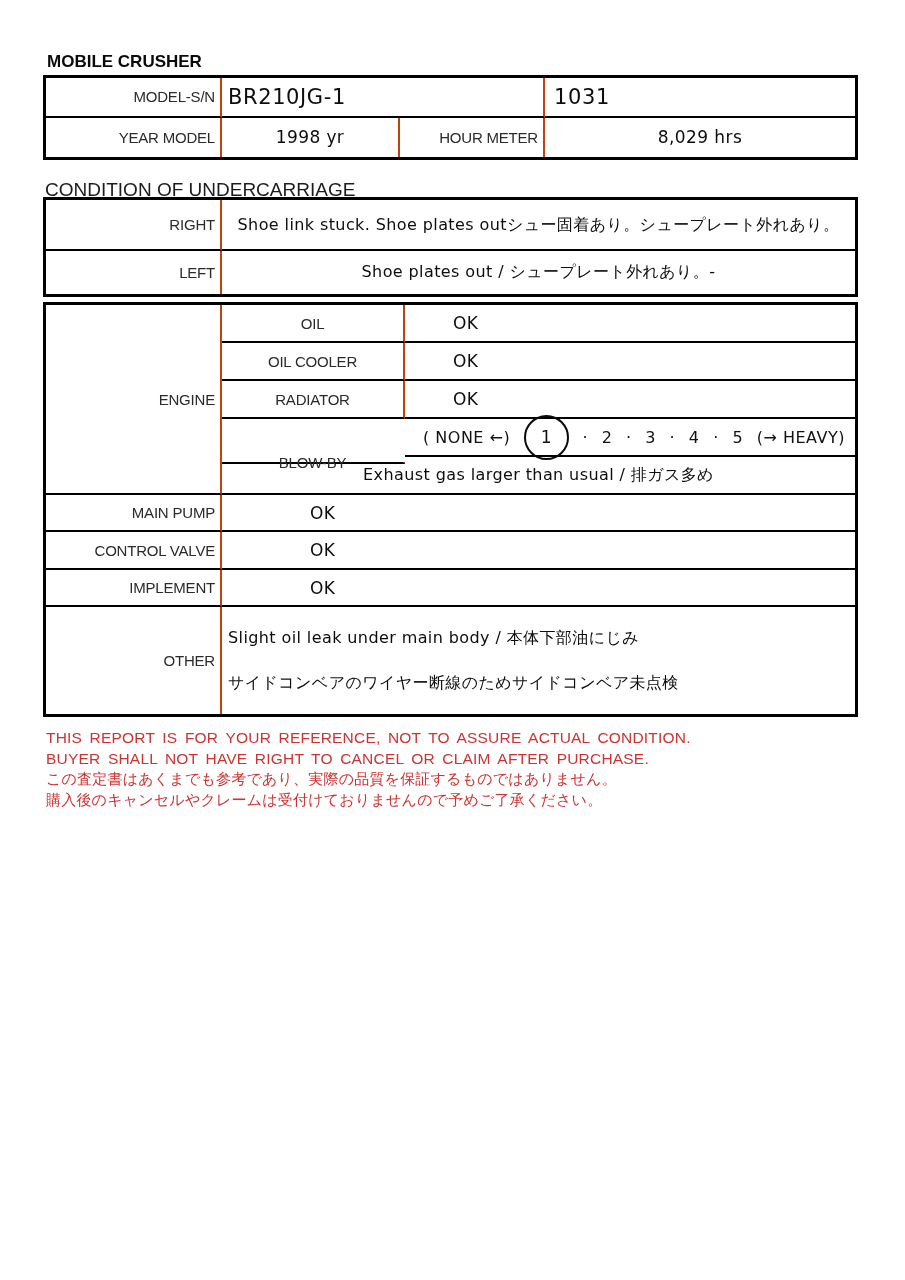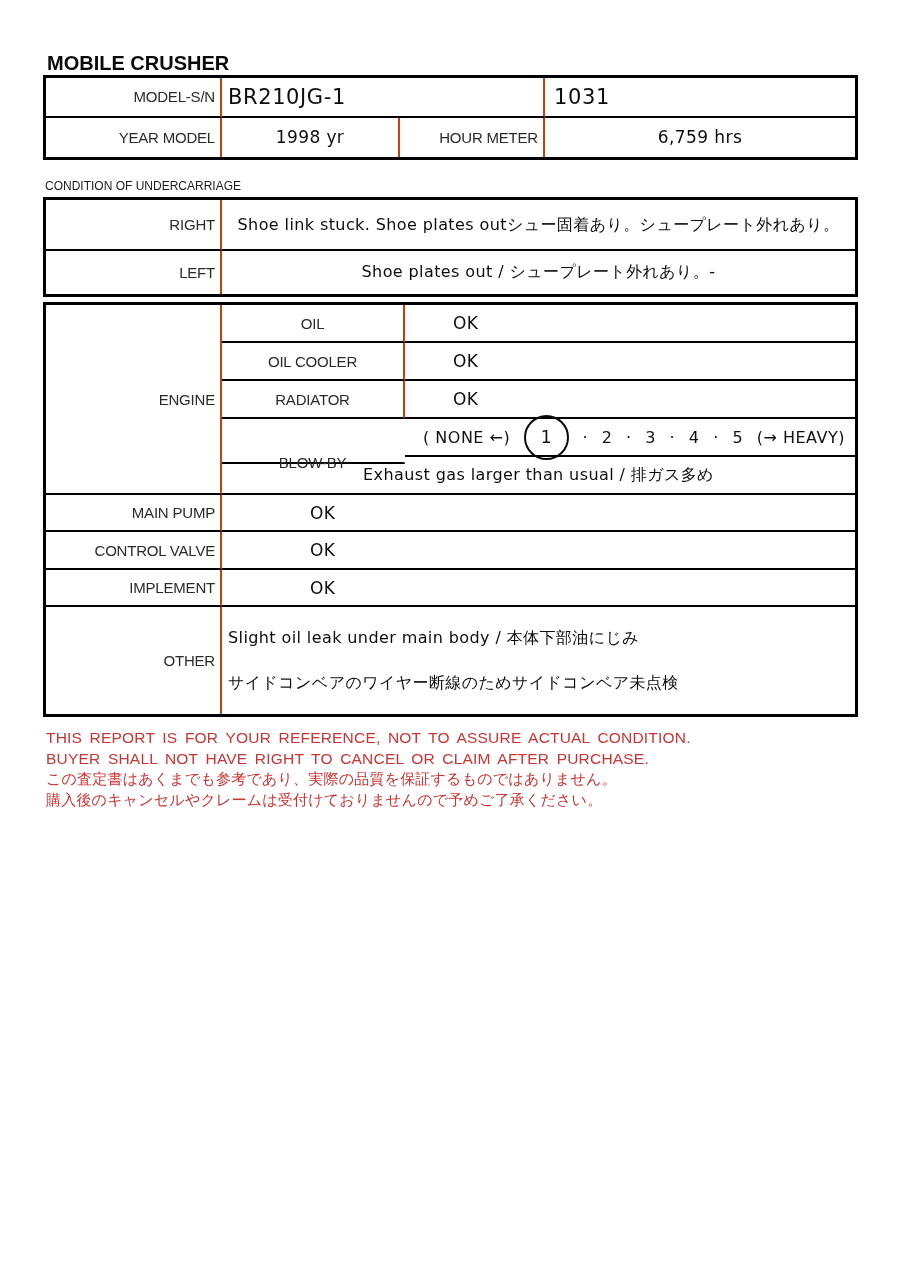--- a/index.html
+++ b/index.html
@@ -2,25 +2,25 @@
 <html><head>
 <meta charset="utf-8">
 <style>
   * { margin:0; padding:0; box-sizing:border-box; }
   html,body { width:905px; height:1280px; background:#ffffff; }
   body { position:relative; font-family:"Liberation Sans", sans-serif; color:#111; }
 
   .doc-title {
     position:absolute; left:47px; top:52px;
     font-family:"Liberation Sans", sans-serif;
-    font-weight:bold; font-size:20px; letter-spacing:0px; color:#0a0a0a;
+    font-weight:bold; font-size:17px; letter-spacing:0px; color:#0a0a0a;
   }
   .section-label {
     position:absolute; left:45px; top:179px;
-    font-size:12px; color:#1c1c1c; letter-spacing:0px;
+    font-size:19px; color:#1c1c1c; letter-spacing:0px;
   }
 
   .tbl { position:absolute; left:43px; width:815px; border:3px solid #000; display:grid; background:#fff; }
   .cell { display:flex; align-items:center; overflow:visible; }
   .br { border-right:2px solid #c2410c; }
   .bb { border-bottom:2px solid #000; }
 
   .lbl {
     justify-content:flex-end; padding-right:5px;
     font-family:"Liberation Sans", sans-serif;
@@ -80,21 +80,21 @@
 <div class="doc-title">MOBILE CRUSHER</div>
 
 <div class="tbl" id="tbl-machine">
   <div class="cell lbl br bb">MODEL-S/N</div>
   <div class="cell val val-big br bb span2" style="padding-left:6px;">BR210JG-1</div>
   <div class="cell val val-big bb" style="padding-left:9px;">1031</div>
 
   <div class="cell lbl br">YEAR MODEL</div>
   <div class="cell val center br" style="font-size:17px;">1998 yr</div>
   <div class="cell lbl br">HOUR METER</div>
-  <div class="cell val center" style="font-size:17px;">6,759 hrs</div>
+  <div class="cell val center" style="font-size:17px;">8,029 hrs</div>
 </div>
 
 <div class="section-label">CONDITION OF UNDERCARRIAGE</div>
 
 <div class="tbl" id="tbl-under">
   <div class="cell lbl br bb">RIGHT</div>
   <div class="cell val bb center col2lines">
     <div>Shoe link stuck. Shoe plates out</div>
     <div>シュー固着あり。シュープレート外れあり。</div>
   </div>

